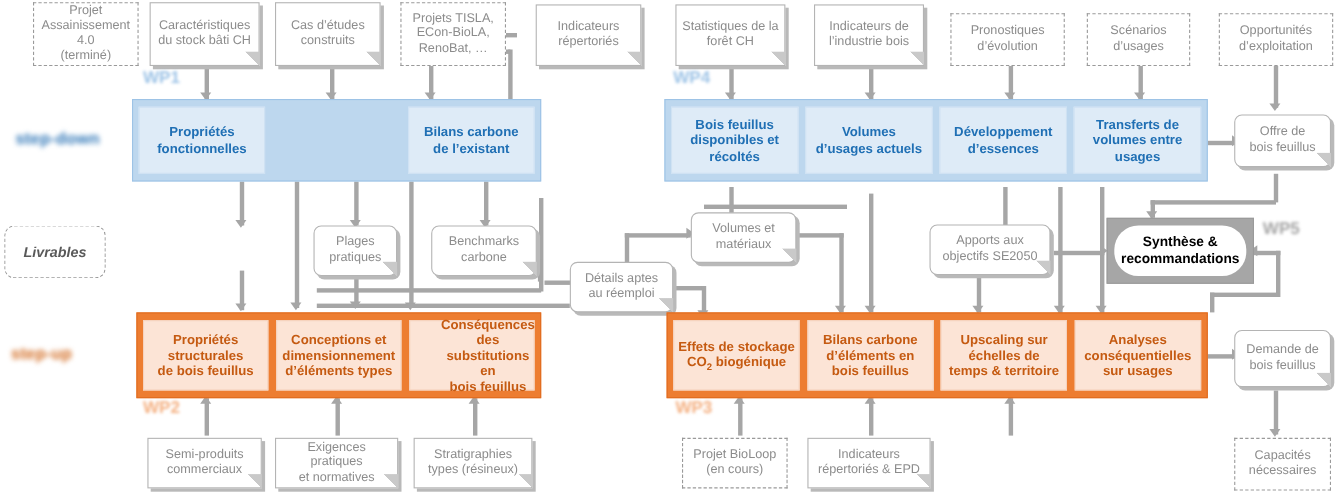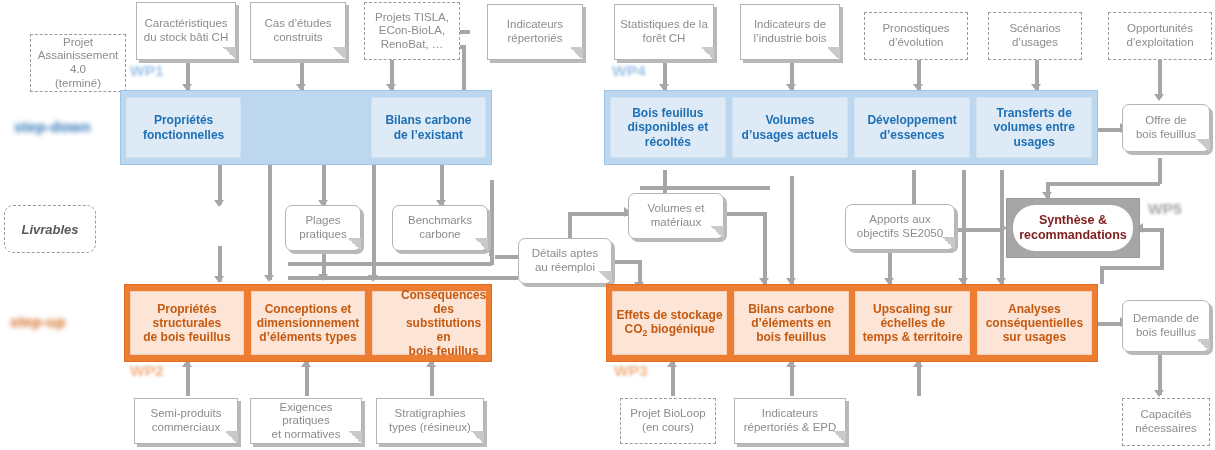--- a/index.html
+++ b/index.html
@@ -22,21 +22,21 @@
   .group{position:absolute;box-sizing:border-box;display:flex;align-items:center;
          justify-content:space-between;}
   .group.blue{background:#bdd7ee;border:1px solid #9dc3e6;padding:6px 5px;}
   .group.orange{background:#ed7d31;border:1px solid #e06c20;padding:6px 5px;}
   .group.grey{background:#a6a6a6;border:1px solid #9a9a9a;padding:6px 6px;}
 
   .cell{box-sizing:border-box;display:flex;align-items:center;justify-content:center;
         text-align:center;height:100%;line-height:1.17;font-weight:bold;}
   .cell.blue{background:#deebf7;color:#1f6fb4;font-size:12px;border:1px solid #cfe2f3;}
   .cell.orange{background:#fce4d6;color:#c55a11;font-size:12px;border:1px solid #f6d2bd;}
-  .cell.grey{background:#fff;color:#7f1d1d;font-size:12.5px;border-radius:22px;}
+  .cell.grey{background:#fff;color:#000000;font-size:12.5px;border-radius:22px;}
 
   
   .rowlabel{position:absolute;font-weight:bold;font-size:15px;letter-spacing:.2px;
             filter:blur(2.4px);white-space:nowrap;}
   .rowlabel.blue{color:#2e75b6;}
   .rowlabel.orange{color:#d2691e;}
 
   .livrables{position:absolute;box-sizing:border-box;background:#fff;border:1px dashed #9a9a9a;
              border-radius:9px;display:flex;align-items:center;justify-content:center;
              font-style:italic;font-weight:bold;color:#595959;font-size:13px;}
@@ -171,21 +171,21 @@
     <div class="arrow up" style="left:667px;top:360px;"></div>
     <div class="ln v" style="left:790px;top:362px;height:34px;"></div>
     <div class="arrow up" style="left:786px;top:360px;"></div>
     <div class="ln v" style="left:917px;top:362px;height:34px;"></div>
     <div class="arrow up" style="left:913px;top:360px;"></div>
 
     <div class="ln v" style="left:218px;top:246px;height:36px;"></div>
     <div class="arrow down" style="left:214px;top:276px;"></div>
   </div>
 
-  <div class="node doc dashed" style="left:30px;top:2px;width:96px;height:58px;margin-top:32px;">
+  <div class="node doc dashed" style="left:30px;top:2px;width:96px;height:58px;">
     <span>Projet<br>Assainissement 4.0<br>(terminé)</span>
   </div>
   <div class="node doc fold" style="left:136px;top:2px;width:100px;height:58px;">
     <span>Caractéristiques<br>du stock bâti CH</span>
   </div>
   <div class="node doc fold" style="left:250px;top:2px;width:96px;height:58px;">
     <span>Cas d’études<br>construits</span>
   </div>
   <div class="node doc dashed" style="left:364px;top:2px;width:96px;height:58px;">
     <span>Projets TISLA,<br>ECon-BioLA,<br>RenoBat, …</span>

